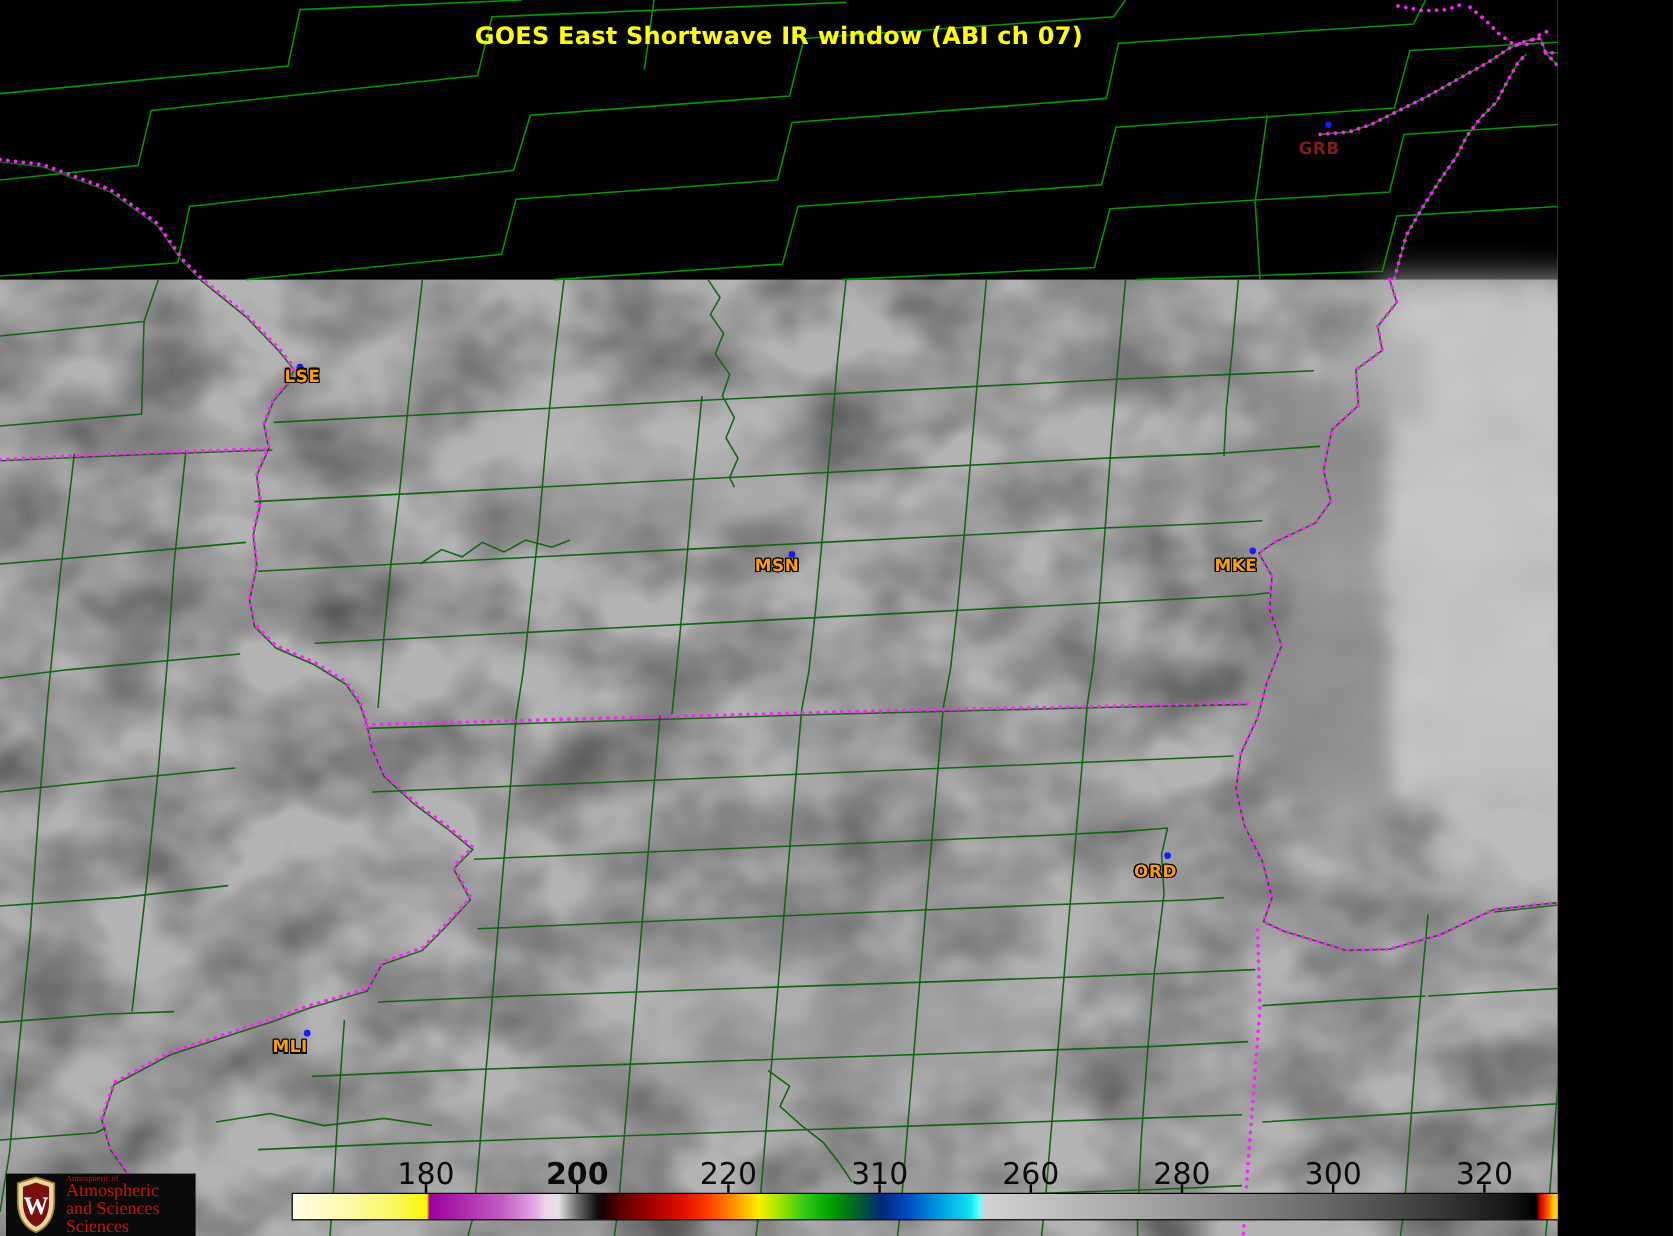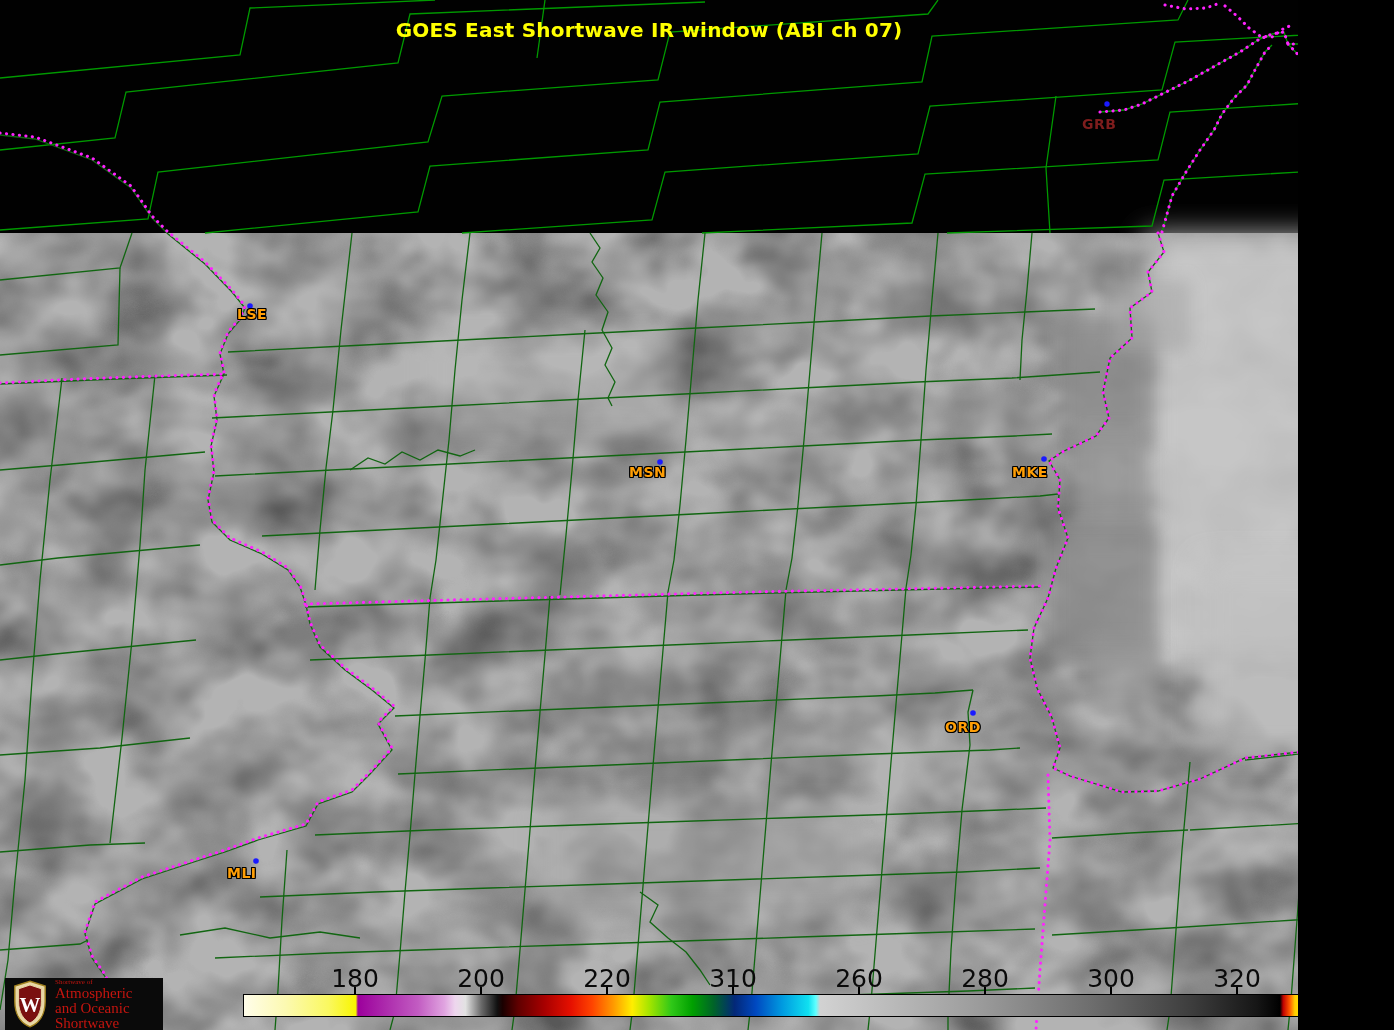--- a/index.html
+++ b/index.html
@@ -183,34 +183,34 @@
   <div id="colorbar"></div>
   <div class="cb-tick" style="left:354px;"></div>
   <div class="cb-tick" style="left:480px;"></div>
   <div class="cb-tick" style="left:606px;"></div>
   <div class="cb-tick" style="left:732px;"></div>
   <div class="cb-tick" style="left:858px;"></div>
   <div class="cb-tick" style="left:984px;"></div>
   <div class="cb-tick" style="left:1110px;"></div>
   <div class="cb-tick" style="left:1236px;"></div>
   <div class="cb-label" style="left:323px;">180</div>
-  <div class="cb-label" style="left:449px;">200</div>
+  <div class="cb-label" style="left:449px;font-weight:bold;">200</div>
   <div class="cb-label" style="left:575px;">220</div>
   <div class="cb-label" style="left:701px;">310</div>
   <div class="cb-label" style="left:827px;">260</div>
   <div class="cb-label" style="left:953px;">280</div>
   <div class="cb-label" style="left:1079px;">300</div>
   <div class="cb-label" style="left:1205px;">320</div>
 
   <div id="logo">
     <svg id="crest" width="38" height="48" viewBox="0 0 40 50">
       <path d="M20,1 L36,6 L36,22 C36,38 28,46 20,49 C12,46 4,38 4,22 L4,6 Z" fill="#e9d8a6" stroke="#a0801e" stroke-width="1.5"></path>
       <path d="M20,5 L32,9 L32,22 C32,35 26,42 20,45 C14,42 8,35 8,22 L8,9 Z" fill="#7a1010" stroke="#e9d8a6" stroke-width="1"></path>
       <text x="20" y="33" text-anchor="middle" font-size="22" font-weight="bold" font-family="Liberation Serif, DejaVu Serif, serif" fill="#ffffff">W</text>
     </svg>
     <div id="logo-text">
-      <div id="logo-dept">Shortwave of</div>
+      <div id="logo-dept">Atmospheric of</div>
       <div id="logo-l1">Atmospheric</div>
-      <div id="logo-l2">and Oceanic Shortwave</div>
+      <div id="logo-l2">and Sciences Sciences</div>
     </div>
   </div>
 
 </div>
 
 </body></html>

